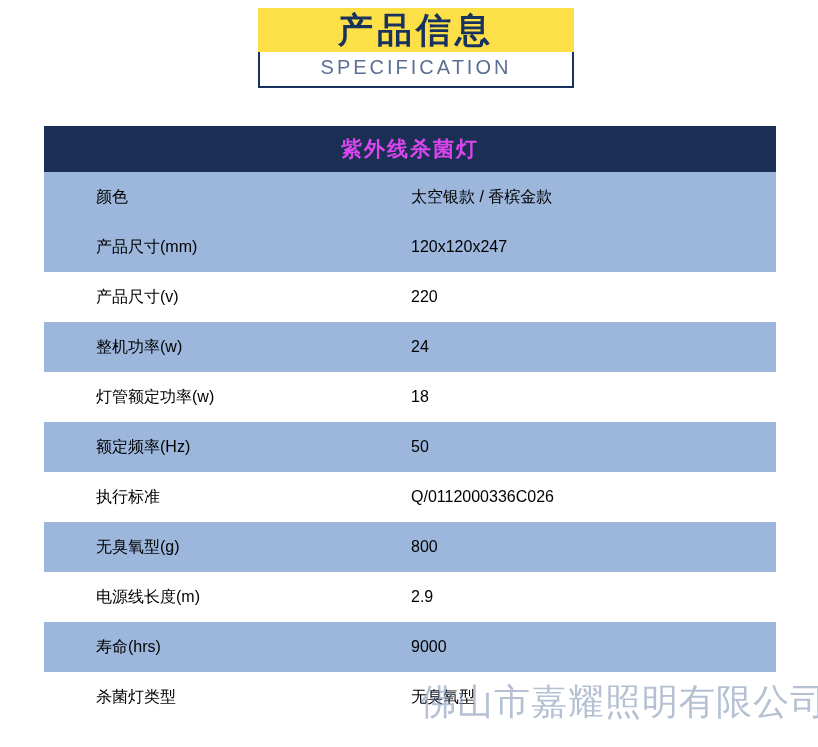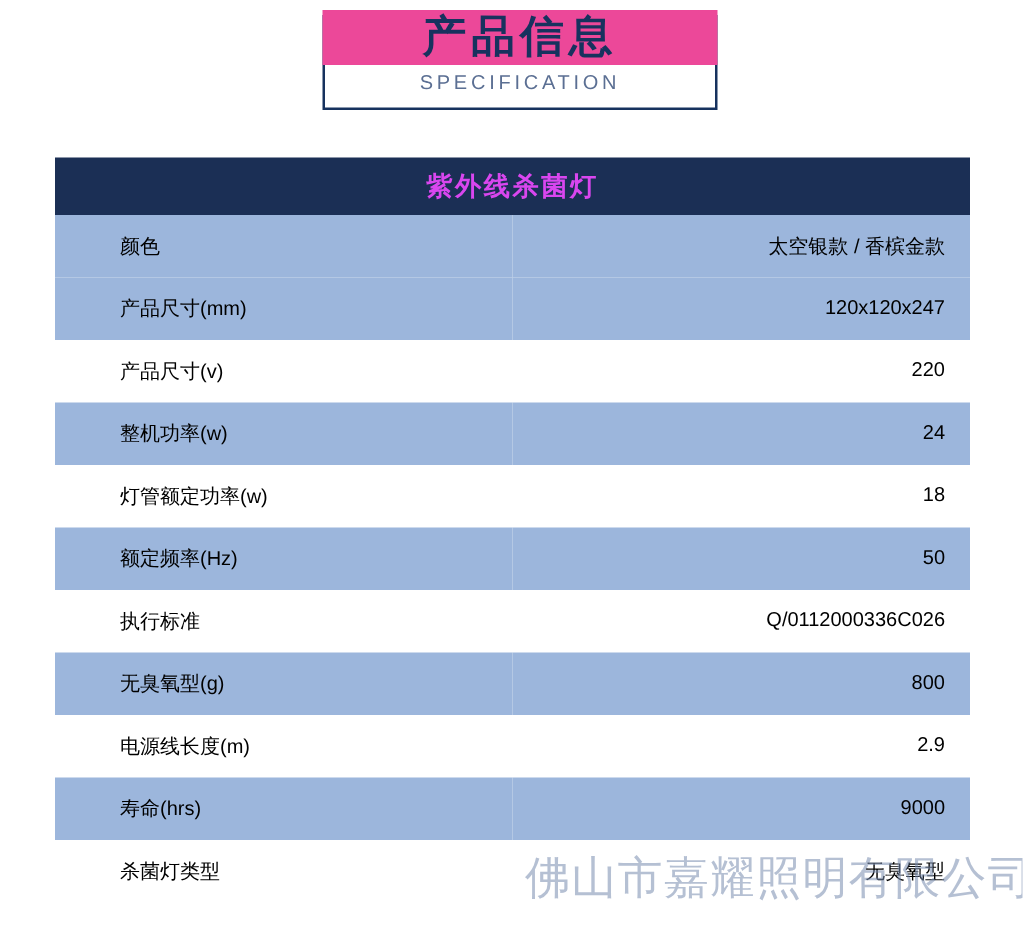--- a/index.html
+++ b/index.html
@@ -34,32 +34,32 @@
   .header-title {
     position: absolute;
     left: 258px;
     top: 8px;
     width: 316px;
     text-align: center;
     font-size: 35px;
     font-weight: bold;
     letter-spacing: 4px;
     color: #17325e;
-    background: #ec4899;
+    background: #fde047;
     padding: 0 4px;
     box-sizing: border-box;
     line-height: 44px;
   }
   .header-sub {
     position: absolute;
     left: 258px;
     top: 54px;
     width: 316px;
     text-align: center;
-    font-size: 16px;
+    font-size: 20px;
     letter-spacing: 3px;
     color: #5b6f93;
     line-height: 26px;
   }
 
   
   .spec-table {
     position: absolute;
     left: 44px;
     top: 126px;
@@ -82,22 +82,22 @@
     color: #000000;
     vertical-align: middle;
   }
   .spec-table td.label {
     width: 268px;
     padding-left: 52px;
     text-align: left;
     box-sizing: border-box;
   }
   .spec-table td.value {
-    text-align: right;
-    padding-right: 20px;
+    text-align: left;
+    padding-right: 28px;
     box-sizing: border-box;
   }
   .row-alt td {
     background: #9cb6dc;
   }
   .row-plain td {
     background: #ffffff;
   }
 
   

